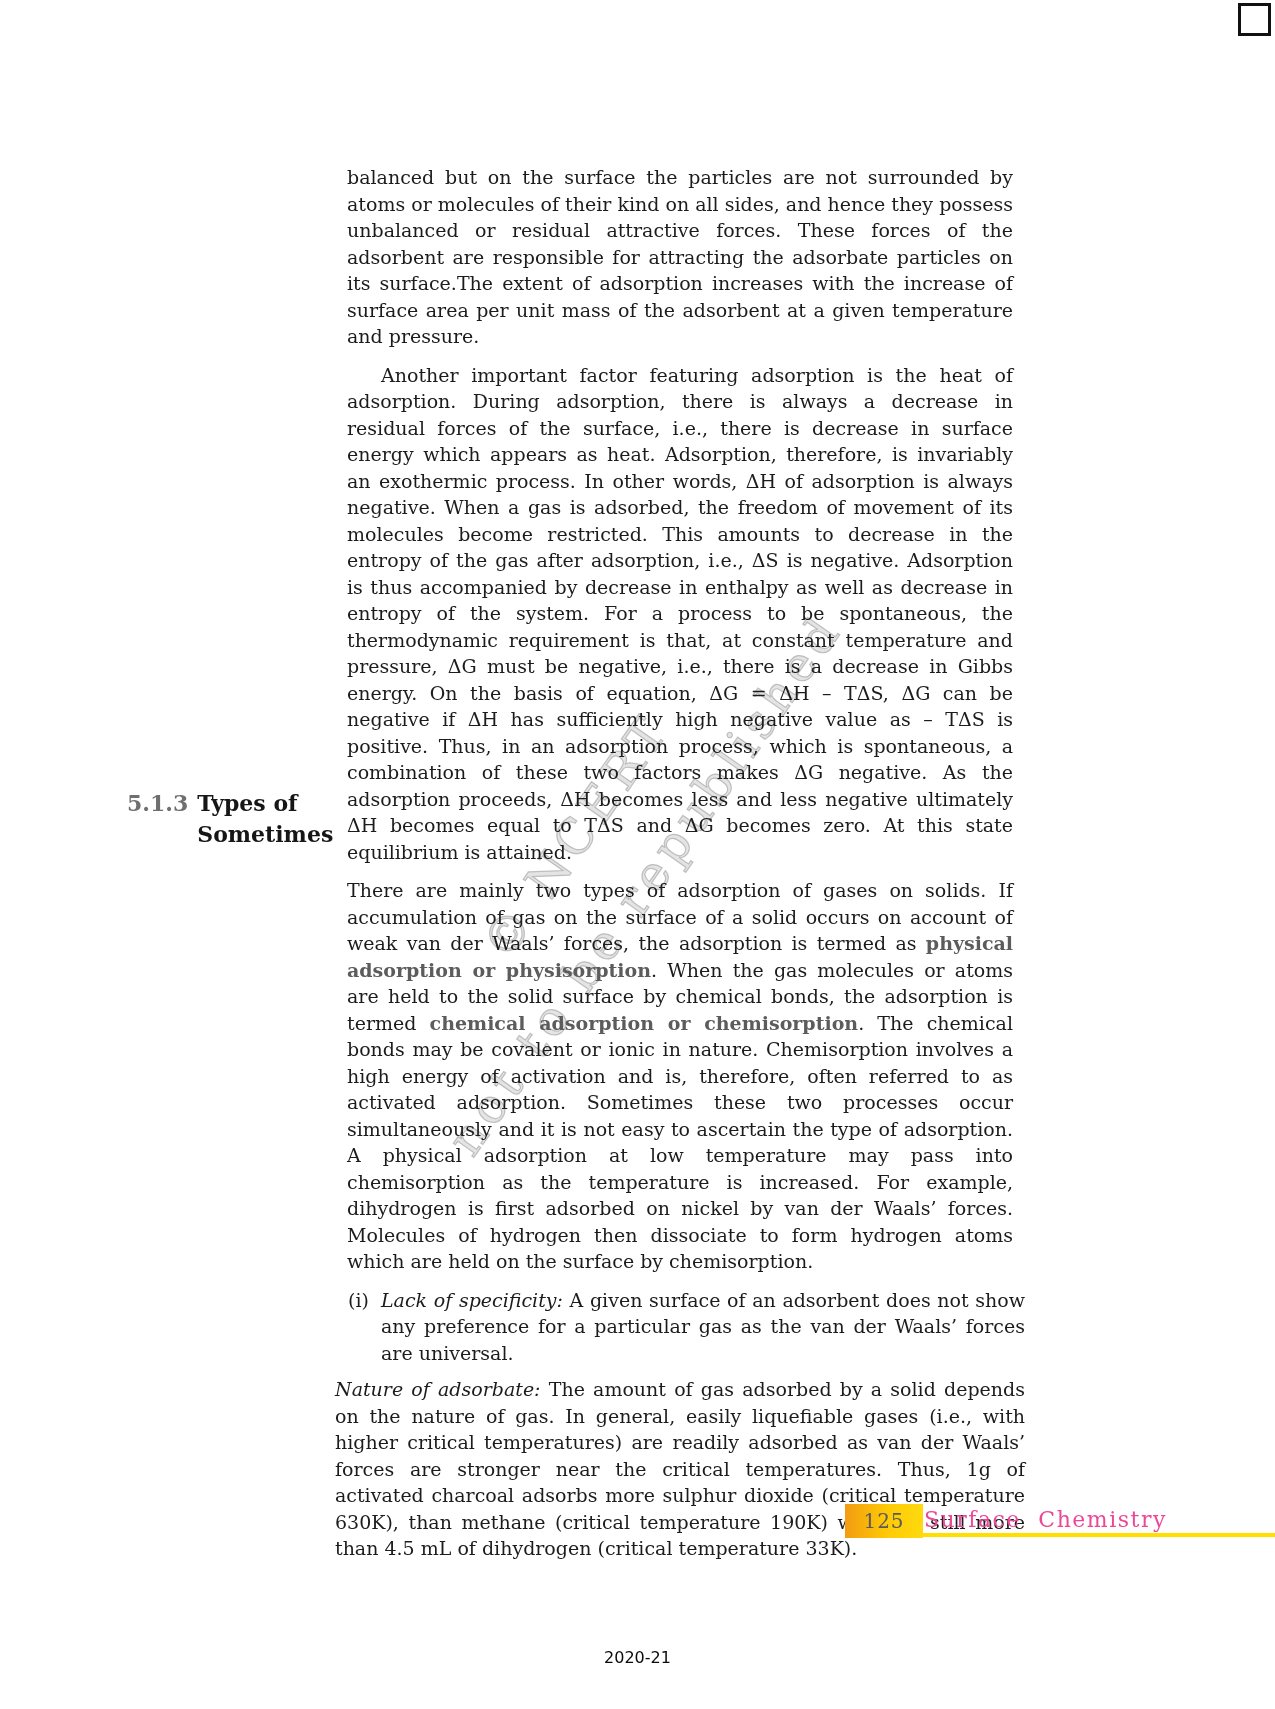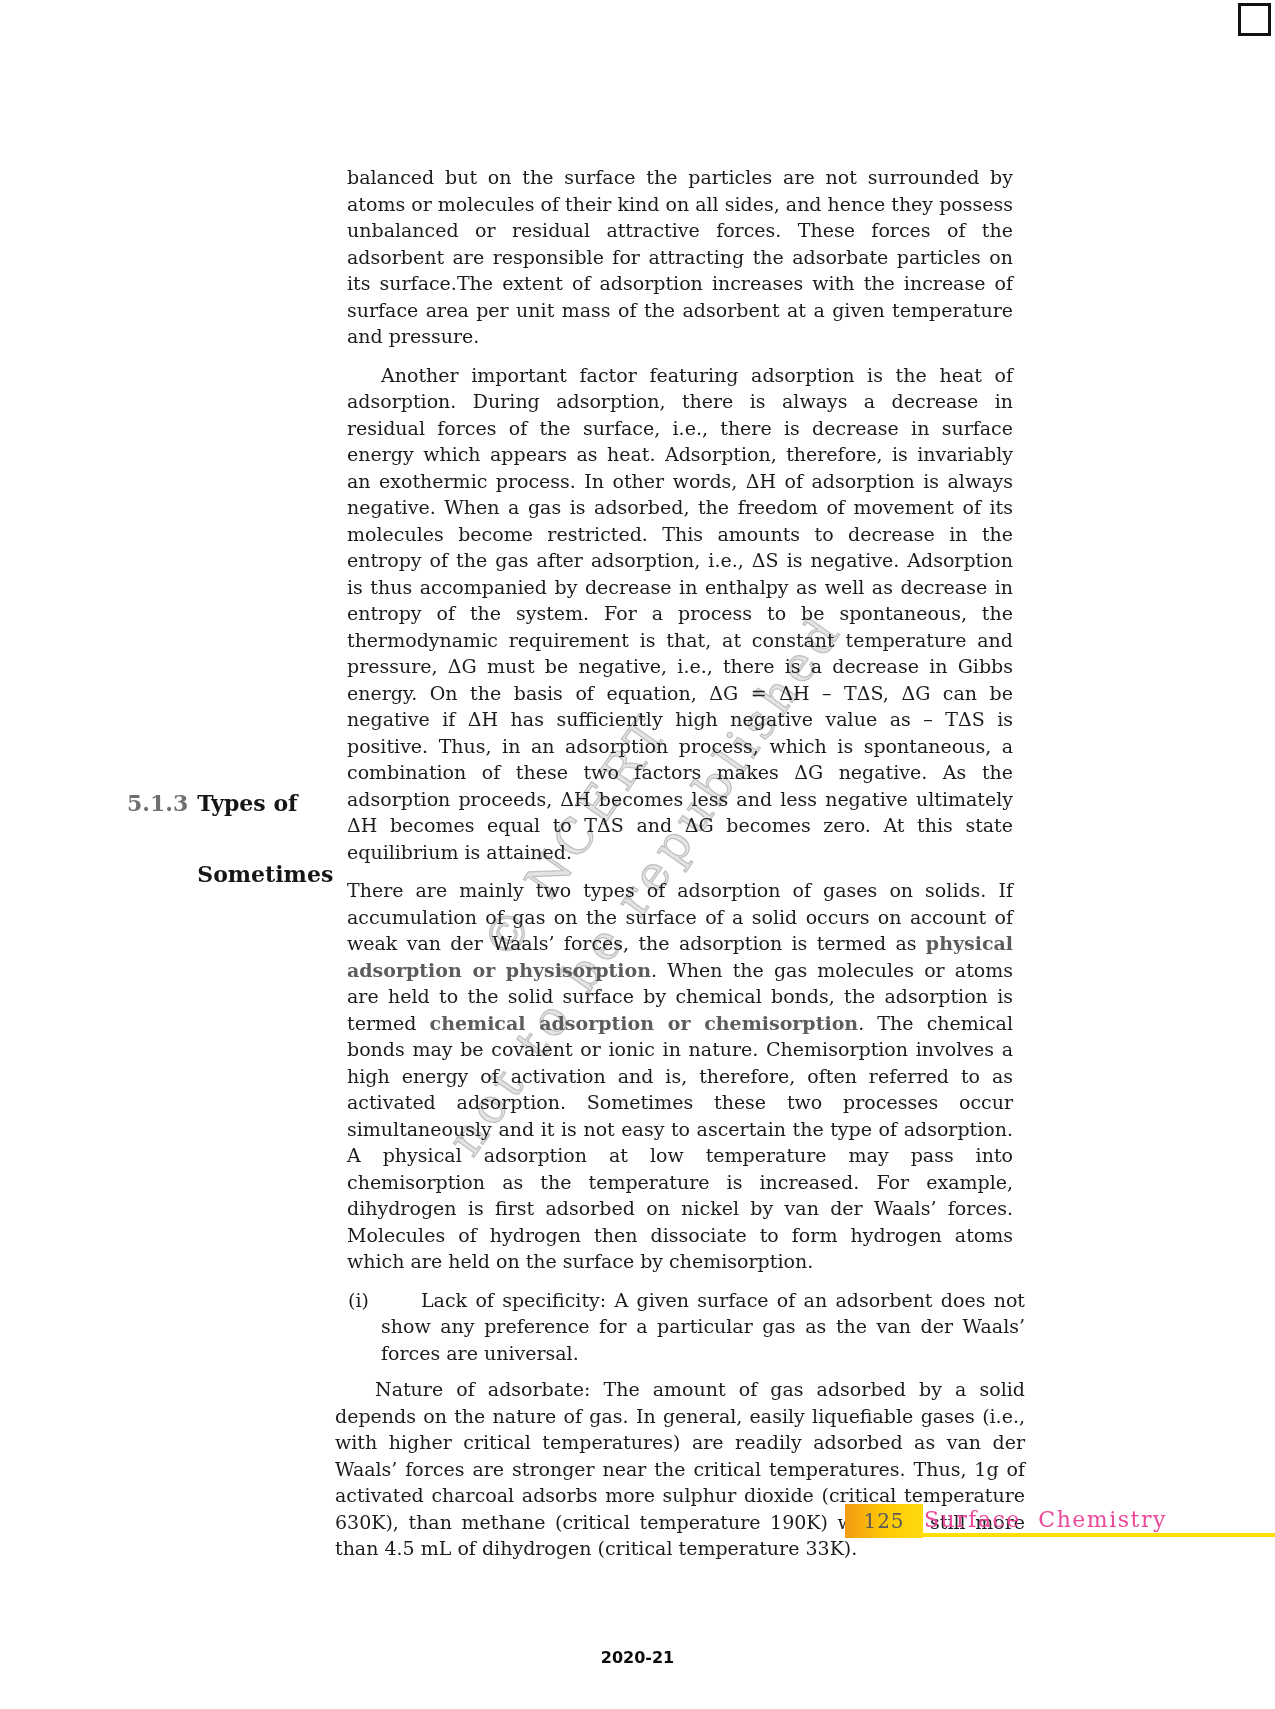--- a/index.html
+++ b/index.html
@@ -16,31 +16,31 @@
   .p2{margin-top:4px;text-indent:34px;}
   .p3{margin-top:15px;}
   .p4{margin-top:6px;text-indent:34px;}
   .bold-gray{font-weight:bold;color:#5c5c5c;}
   
   .side-heading{
     position:absolute;left:127px;top:788px;
     font-weight:bold;font-size:22px;line-height:31px;display:flex;gap:9px;
   }
   .sec-num{color:#6f6f6f;}
-  .sec-title{color:#161616;display:flex;flex-direction:column;gap:40px;}
+  .sec-title{color:#161616;display:flex;flex-direction:column;}
   
   .char-heading{
     margin-top:10px;font-style:italic;font-weight:bold;color:#666666;
     word-spacing:7px;letter-spacing:0.5px;text-align:left;font-size:20px;
   }
   
   .item{display:flex;margin-top:10px;}
   .item .marker{flex:0 0 46px;text-align:right;padding-right:12px;box-sizing:border-box;}
   .item .body{flex:1;text-align:justify;}
-  .lead{margin-left:40px;}
+  .lead{font-style:italic;}
   
   .watermark{
     position:absolute;left:295px;top:575px;width:630px;height:570px;
     display:flex;flex-direction:column;align-items:center;justify-content:center;
     transform:rotate(-55deg);pointer-events:none;
   }
   .wm-line{
     font-family:"DejaVu Serif",serif;font-size:48px;letter-spacing:6px;line-height:84px;
     white-space:nowrap;color:rgba(165,165,165,0.30);
     -webkit-text-stroke:1.2px rgba(150,150,150,0.55);
@@ -59,21 +59,21 @@
   .footer-num{font-size:20px;color:#5a5a5a;letter-spacing:1px;}
   .footer-rule{
     position:absolute;left:908px;top:1533px;width:367px;height:4px;background:#FFDE00;
   }
   .footer-title{
     position:absolute;left:924px;top:1507px;font-size:22px;color:#ec4899;
     letter-spacing:1.5px;word-spacing:9px;white-space:nowrap;
   }
   .edition{
     position:absolute;left:0;right:0;top:1648px;text-align:center;
-    font-family:"DejaVu Sans",sans-serif;font-size:16px;color:#0a0a0a;font-weight:bold;
+    font-family:"DejaVu Sans",sans-serif;font-size:16px;color:#0a0a0a;
   }
 </style>
 </head>
 <body>
 
 <div class="page">
 
   <div class="corner-box"></div>
 
   <div class="watermark">

